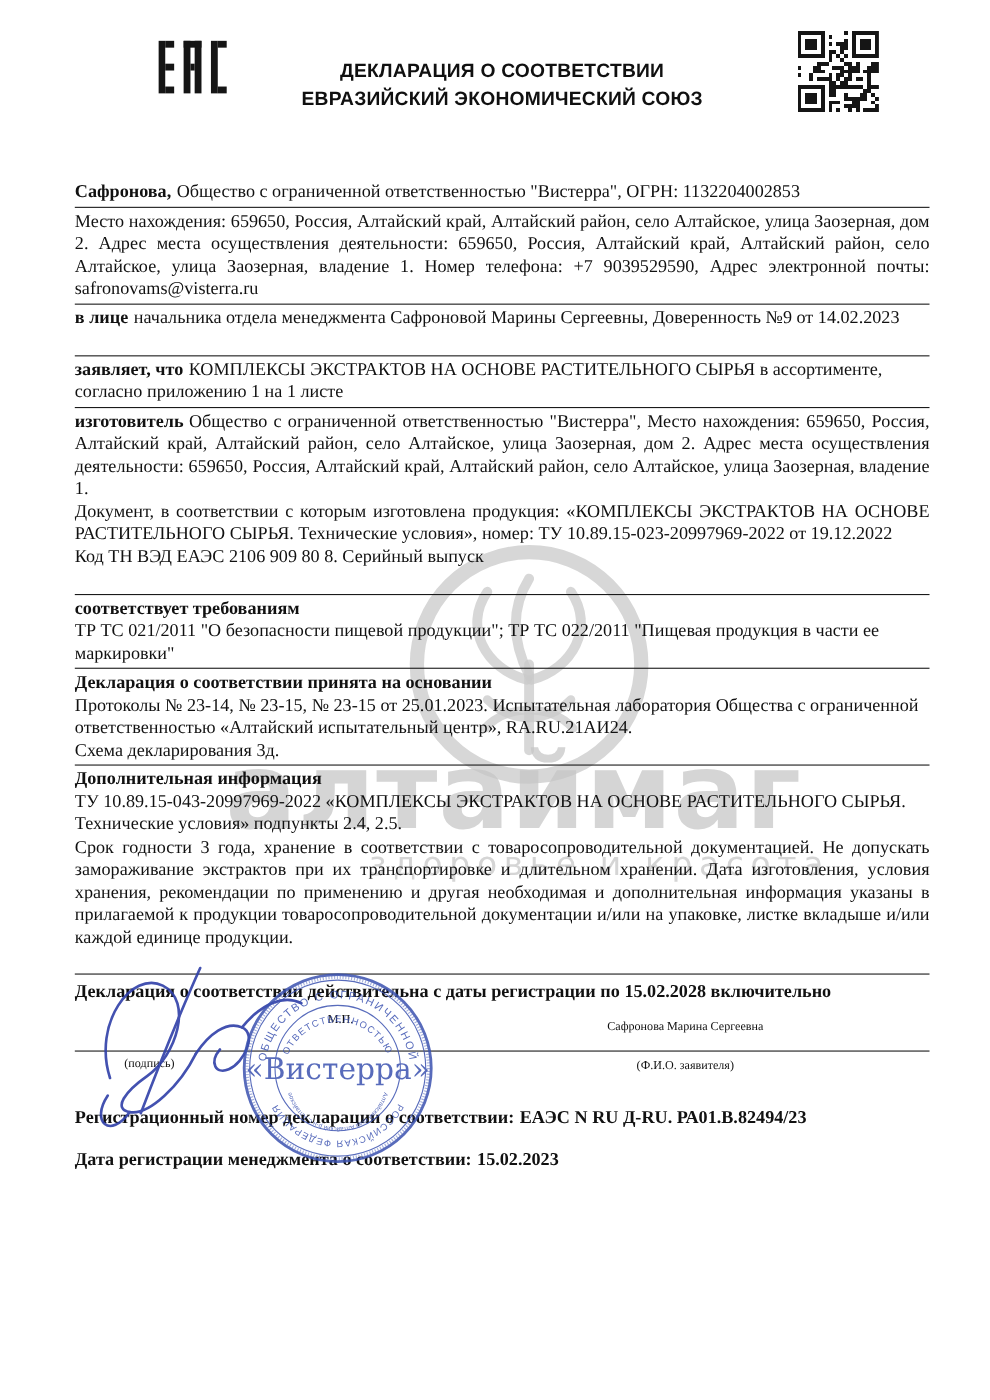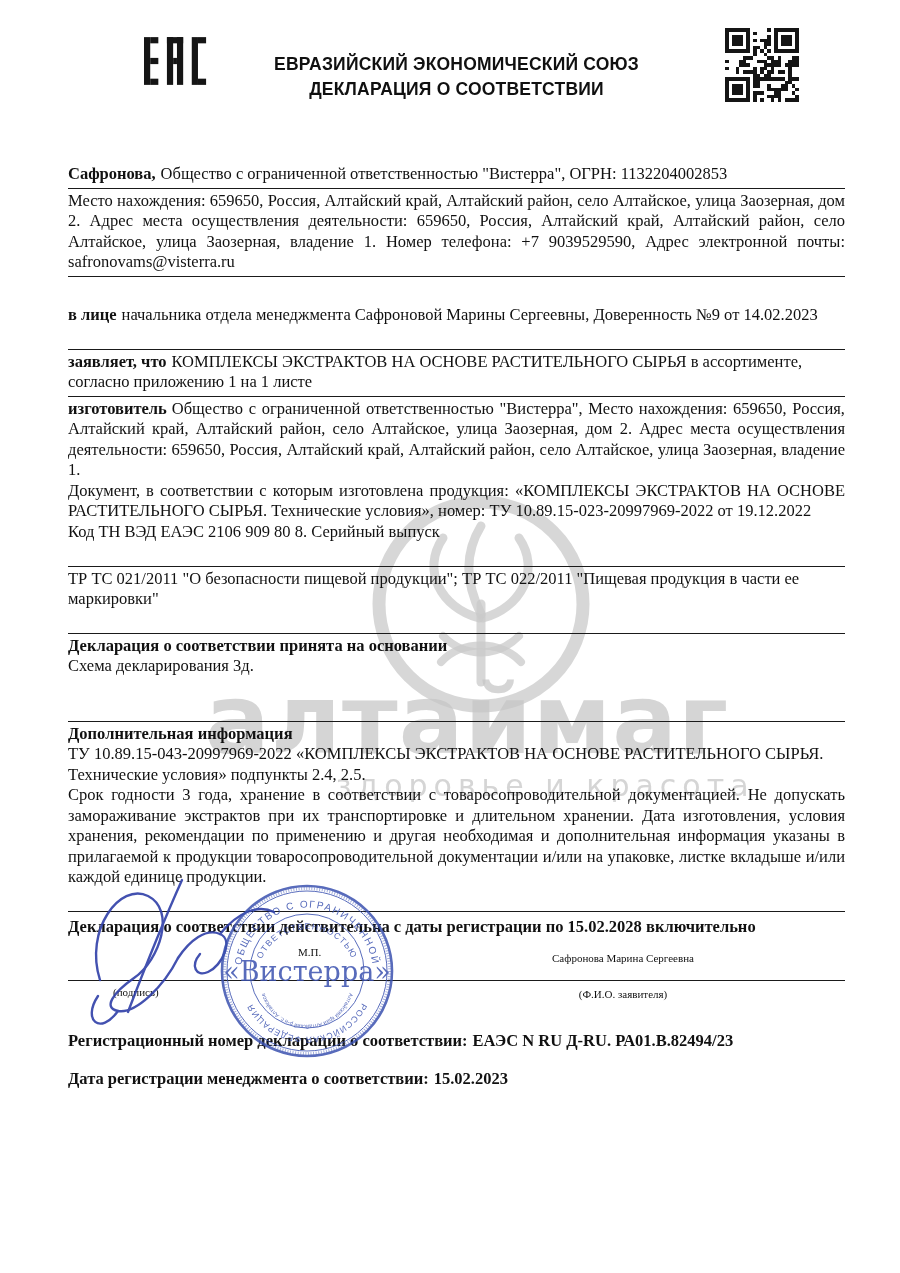--- a/index.html
+++ b/index.html
@@ -15,21 +15,21 @@
   .qr{position:absolute;left:657px;top:28px;width:74px;height:74px;}
   
   .sec{position:relative;padding:2px 0 3px 0;border-bottom:1.5px solid #1a1a1a;
        font-size:16.5px;line-height:20.5px;}
   .sec p{margin:0;}
   .just{text-align:justify;}
   .b{font-weight:bold;}
   .lbl{font-weight:bold;margin-right:.30em;}
   .sec-applicant{margin-top:32px;}
   .sec-location{min-height:82px;}
-  .sec-representative{min-height:41px;margin-top:26px;}
+  .sec-representative{min-height:41px;}
   .sec-declares{min-height:41px;}
   .sec-manufacturer{min-height:164px;}
   .sec-compliance{min-height:61px;}
   .sec-basis{min-height:82px;}
   .sec-additional{min-height:184px;}
   .sec-validity{border-bottom:none;font-weight:bold;padding-top:5px;}
   
   .sig-region{position:relative;height:86px;font-size:11px;}
   .sig-line{position:absolute;left:0;right:0;top:40px;border-top:1.5px solid #1a1a1a;}
   .sig-caption{position:absolute;left:45px;top:46px;}
@@ -81,22 +81,22 @@
           <rect x="48" y="0" width="34" height="13"></rect>
           <rect x="48" y="0" width="13" height="100"></rect>
           <rect x="69" y="0" width="13" height="100"></rect>
           <rect x="61" y="43.5" width="8" height="13"></rect>
           <rect x="100" y="0" width="13" height="100"></rect>
           <rect x="113" y="0" width="17" height="13"></rect>
           <rect x="113" y="87" width="17" height="13"></rect>
         </g>
       </svg>
       <div class="hdr-title">
+        <div>ДЕКЛАРАЦИЯ О СООТВЕТСТВИИ</div>
         <div>ЕВРАЗИЙСКИЙ ЭКОНОМИЧЕСКИЙ СОЮЗ</div>
-        <div>ДЕКЛАРАЦИЯ О СООТВЕТСТВИИ</div>
       </div>
       <svg class="qr" id="qr-svg" viewBox="0 0 21 21" shape-rendering="crispEdges">
         <g fill="#151515">
           <rect x="0" y="0" width="7" height="7"></rect>
             <rect x="14" y="0" width="7" height="7"></rect>
             <rect x="0" y="14" width="7" height="7"></rect>
         </g>
         <g fill="#ffffff">
           <rect x="1" y="1" width="5" height="5"></rect>
             <rect x="15" y="1" width="5" height="5"></rect>
@@ -249,25 +249,27 @@
       <p><span class="lbl">заявляет, что</span><span>КОМПЛЕКСЫ ЭКСТРАКТОВ НА ОСНОВЕ РАСТИТЕЛЬНОГО СЫРЬЯ в ассортименте, согласно приложению 1 на 1 листе</span></p>
     </div>
 
     <div class="sec sec-manufacturer">
       <p class="just"><span class="lbl">изготовитель</span><span>Общество с ограниченной ответственностью "Вистерра", Место нахождения: 659650, Россия, Алтайский край, Алтайский район, село Алтайское, улица Заозерная, дом 2. Адрес места осуществления деятельности: 659650, Россия, Алтайский край, Алтайский район, село Алтайское, улица Заозерная, владение 1.</span></p>
       <p class="just">Документ, в соответствии с которым изготовлена продукция: «КОМПЛЕКСЫ ЭКСТРАКТОВ НА ОСНОВЕ РАСТИТЕЛЬНОГО СЫРЬЯ. Технические условия», номер: ТУ 10.89.15-023-20997969-2022 от 19.12.2022</p>
       <p>Код ТН ВЭД ЕАЭС 2106 909 80 8.  Серийный выпуск</p>
     </div>
 
     <div class="sec sec-compliance">
+      <p class="b">соответствует требованиям</p>
       <p>ТР ТС 021/2011 "О безопасности пищевой продукции"; ТР ТС 022/2011 "Пищевая продукция в части ее маркировки"</p>
     </div>
 
     <div class="sec sec-basis">
       <p class="b">Декларация о соответствии принята на основании</p>
+      <p>Протоколы № 23-14, № 23-15,  № 23-15 от 25.01.2023.  Испытательная лаборатория Общества с ограниченной ответственностью «Алтайский испытательный центр», RA.RU.21АИ24.</p>
       <p>Схема декларирования 3д.</p>
     </div>
 
     <div class="sec sec-additional">
       <p class="b">Дополнительная информация</p>
       <p>ТУ 10.89.15-043-20997969-2022 «КОМПЛЕКСЫ ЭКСТРАКТОВ НА ОСНОВЕ РАСТИТЕЛЬНОГО СЫРЬЯ.  Технические условия» подпункты 2.4, 2.5.</p>
       <p class="just">Срок годности 3 года, хранение в соответствии с товаросопроводительной документацией. Не допускать замораживание экстрактов при их транспортировке и длительном хранении.  Дата изготовления,  условия хранения, рекомендации по применению и другая  необходимая и дополнительная информация указаны в прилагаемой к продукции товаросопроводительной документации и/или на упаковке, листке вкладыше и/или каждой единице продукции.</p>
     </div>
 
     <div class="sec sec-validity">

